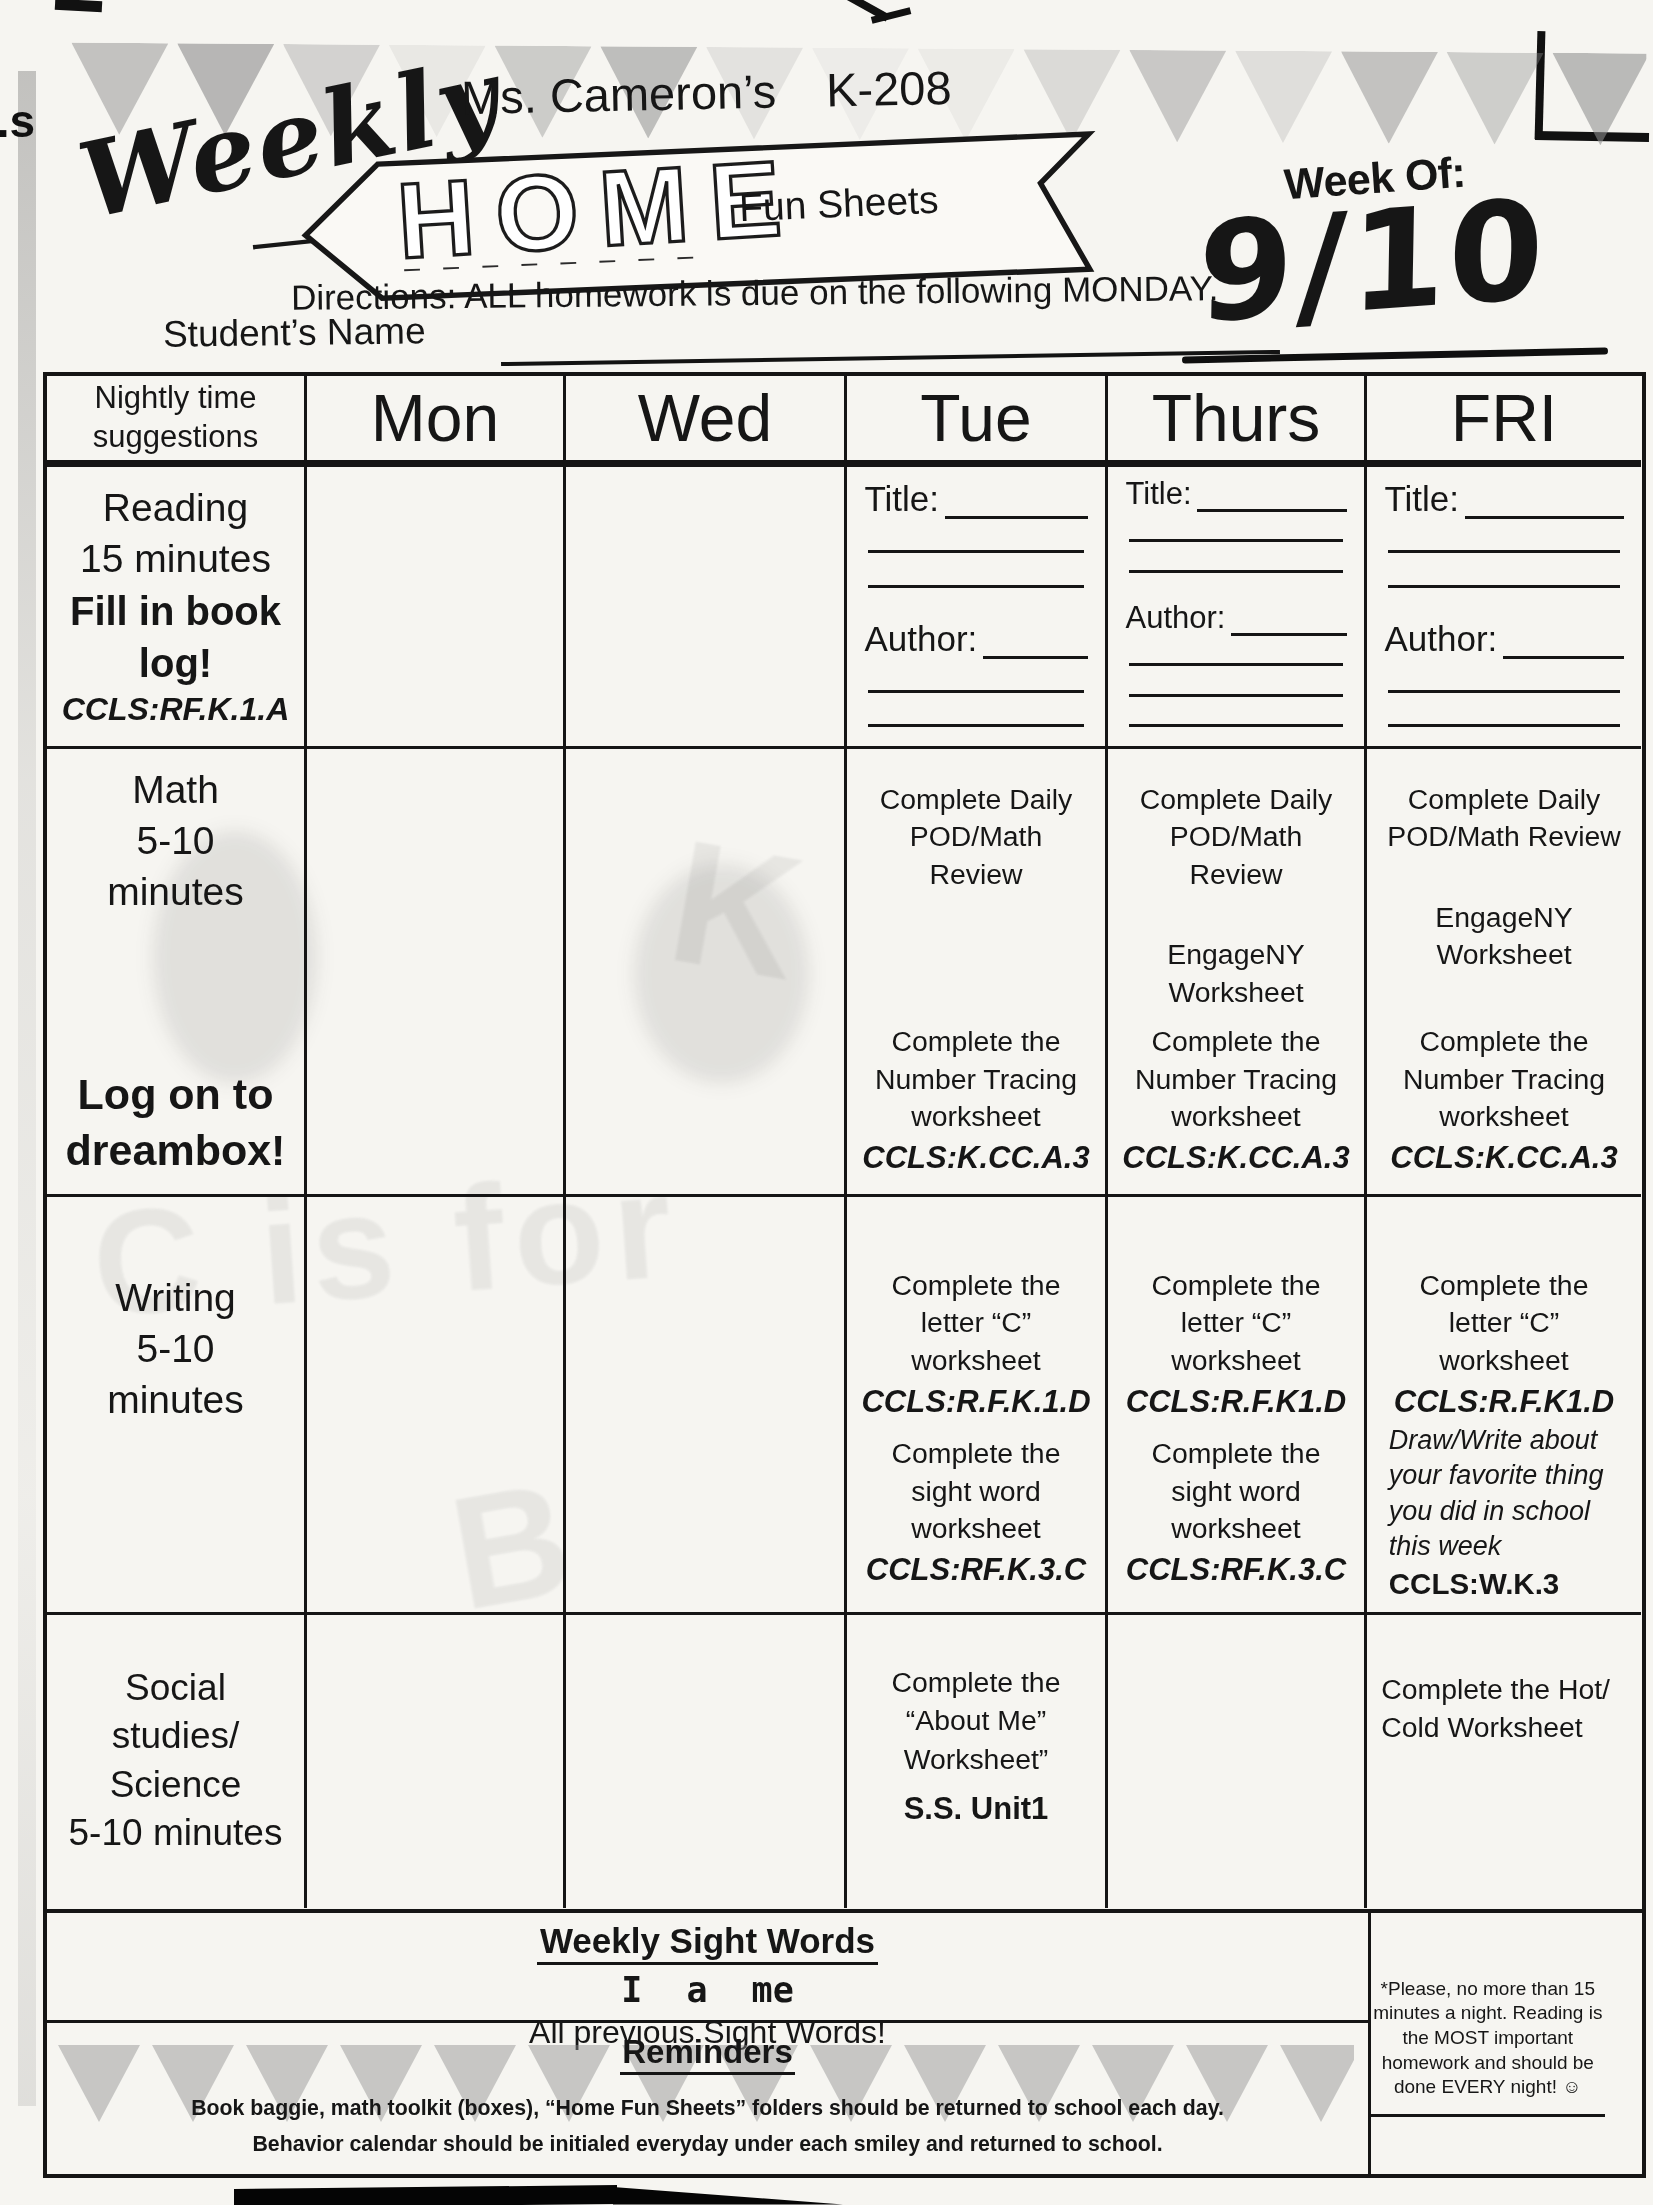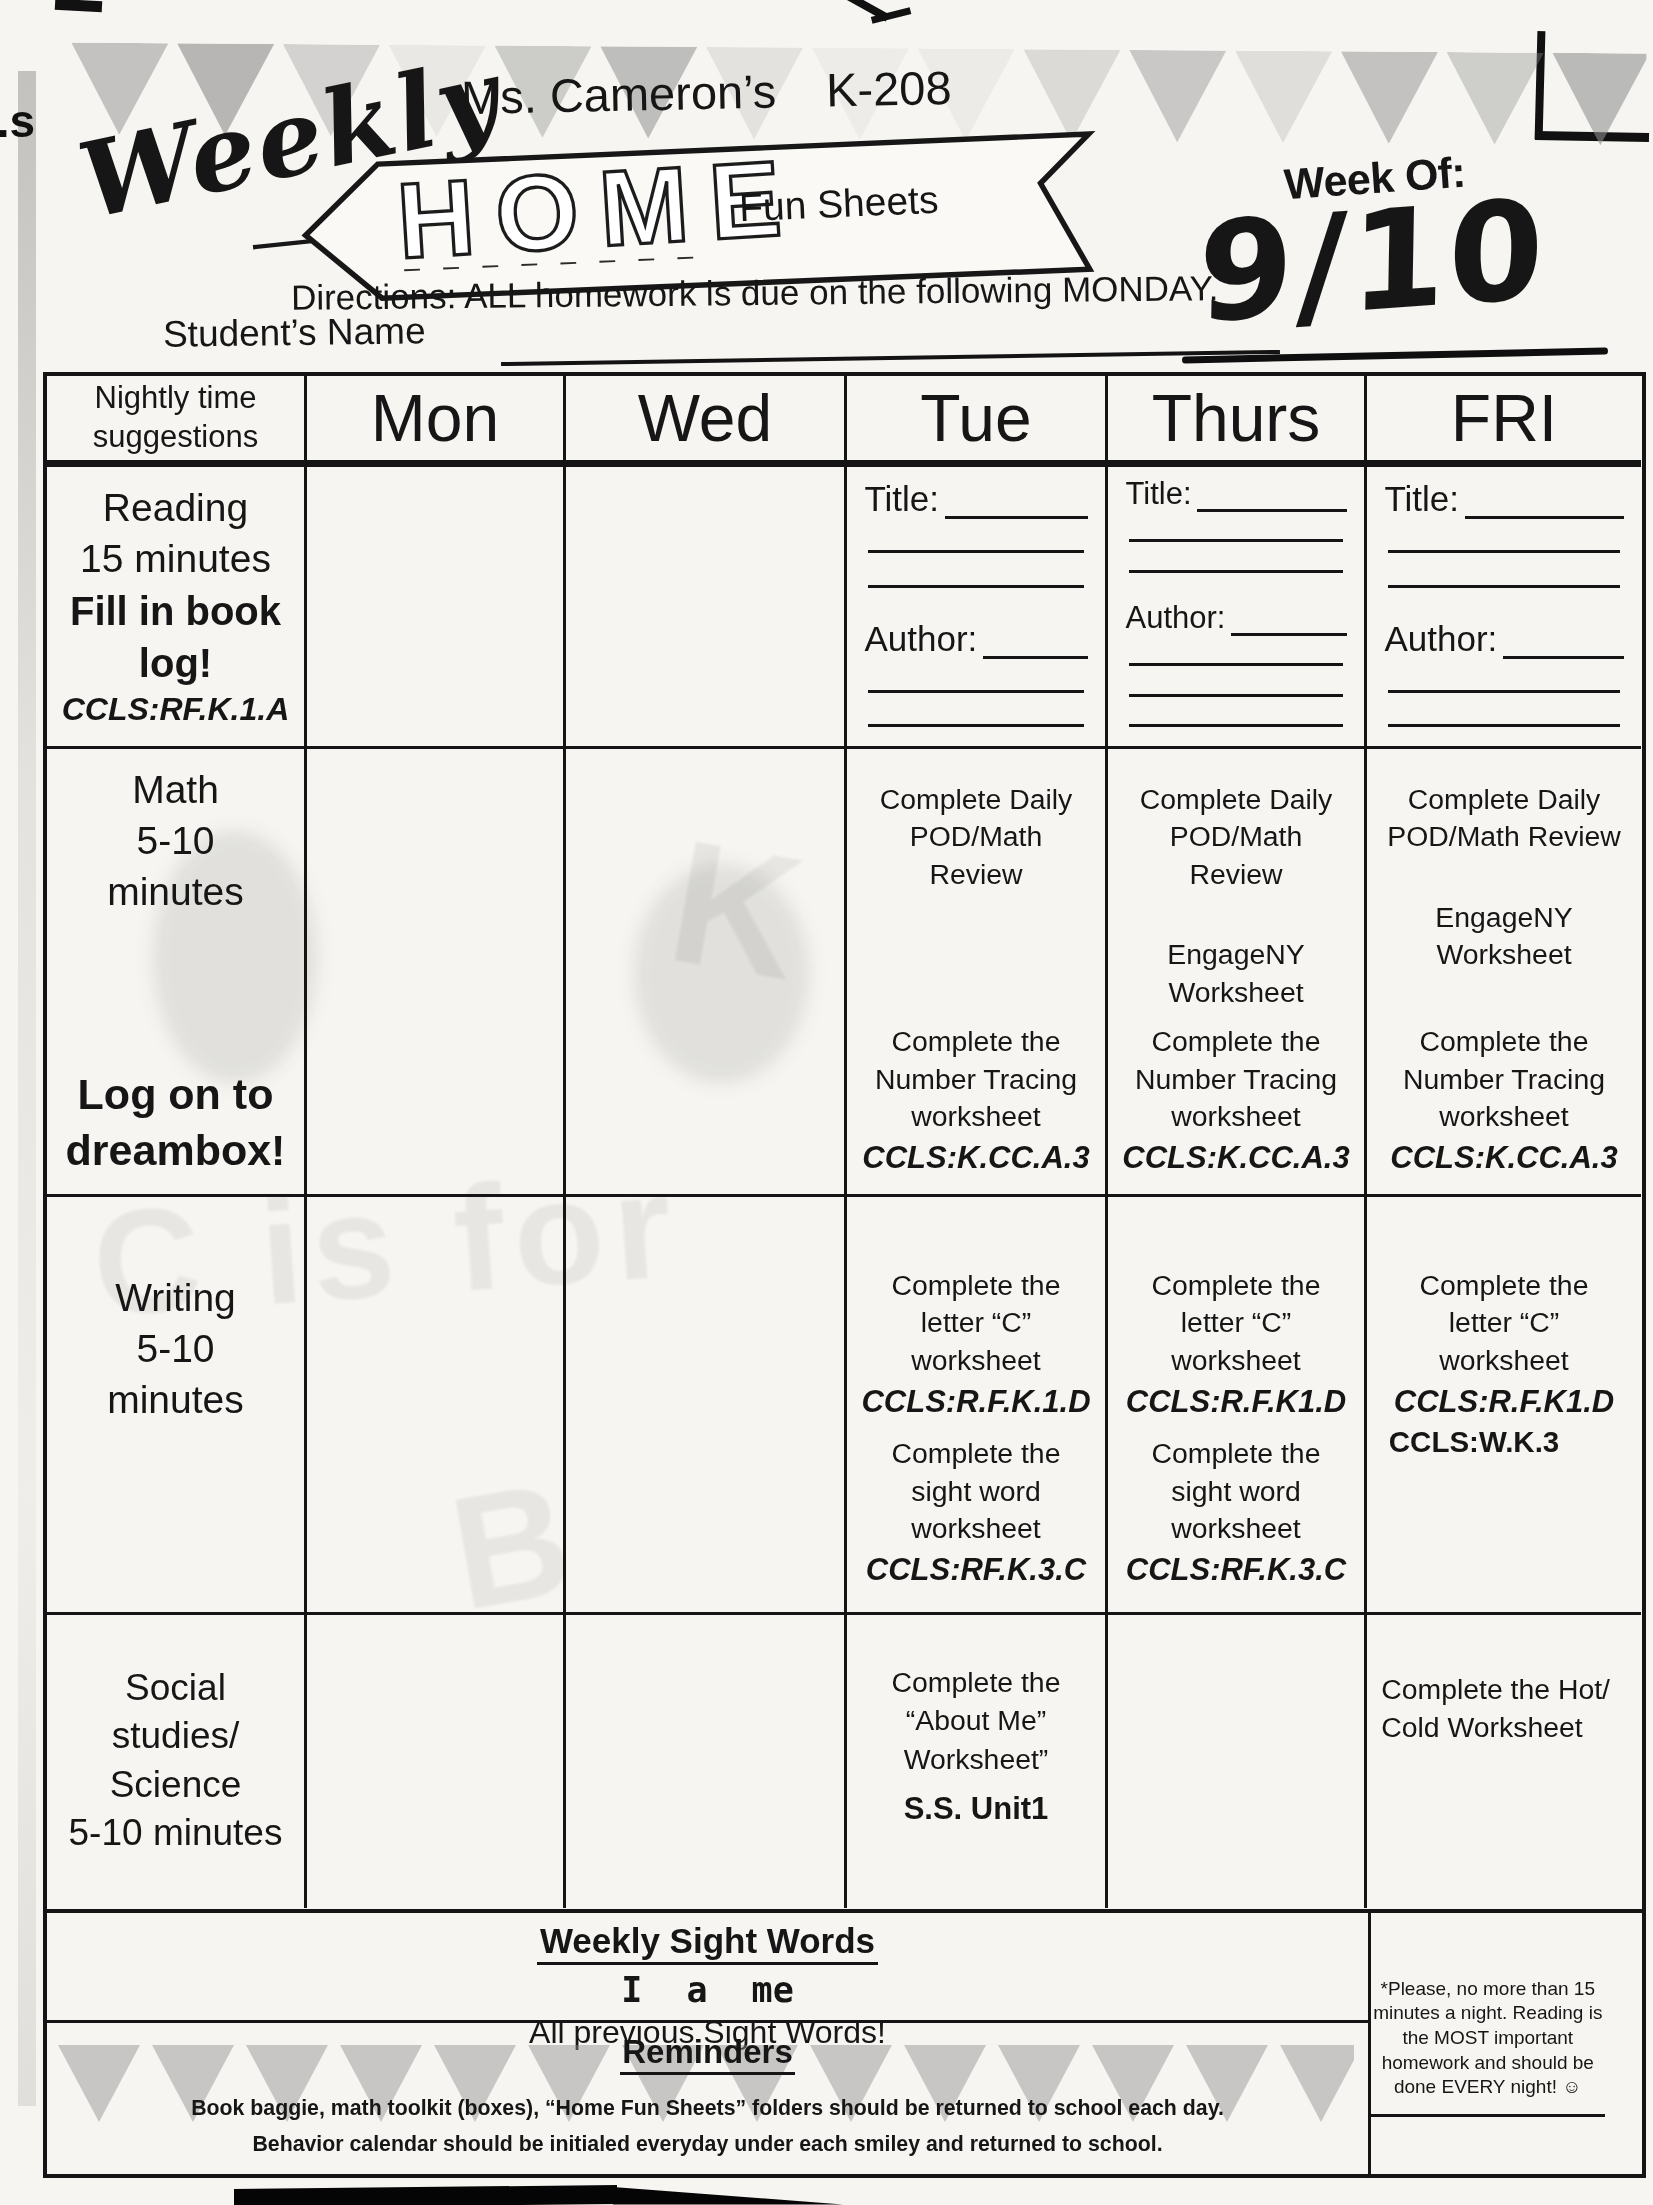--- a/index.html
+++ b/index.html
@@ -294,20 +294,24 @@
       <div class="mta" data-bind="writing.sight_word">Complete the
 sight  word
 worksheet</div>
       <div class="ccls" data-bind="writing.sight_ccls">CCLS:RF.K.3.C</div>
     </div>
     <div class="c wc noR">
       <div data-bind="writing.letter_c">Complete the
 letter “C”
 worksheet</div>
       <div class="ccls" data-bind="writing.letter_ccls_fri">CCLS:R.F.K1.D</div>
+      <div class="mta drawp" data-bind="writing.draw_write">Draw/Write about
+your favorite thing
+you did in school
+this week</div>
       <div class="drawc" data-bind="writing.draw_ccls">CCLS:W.K.3</div>
     </div>
 
     <div class="c lab start noB">
       <div style="margin-top:33px;font-size:37px" data-bind="social.label">Social
 studies/
 Science
 5-10 minutes</div>
     </div>
     <div class="c noB"></div>

